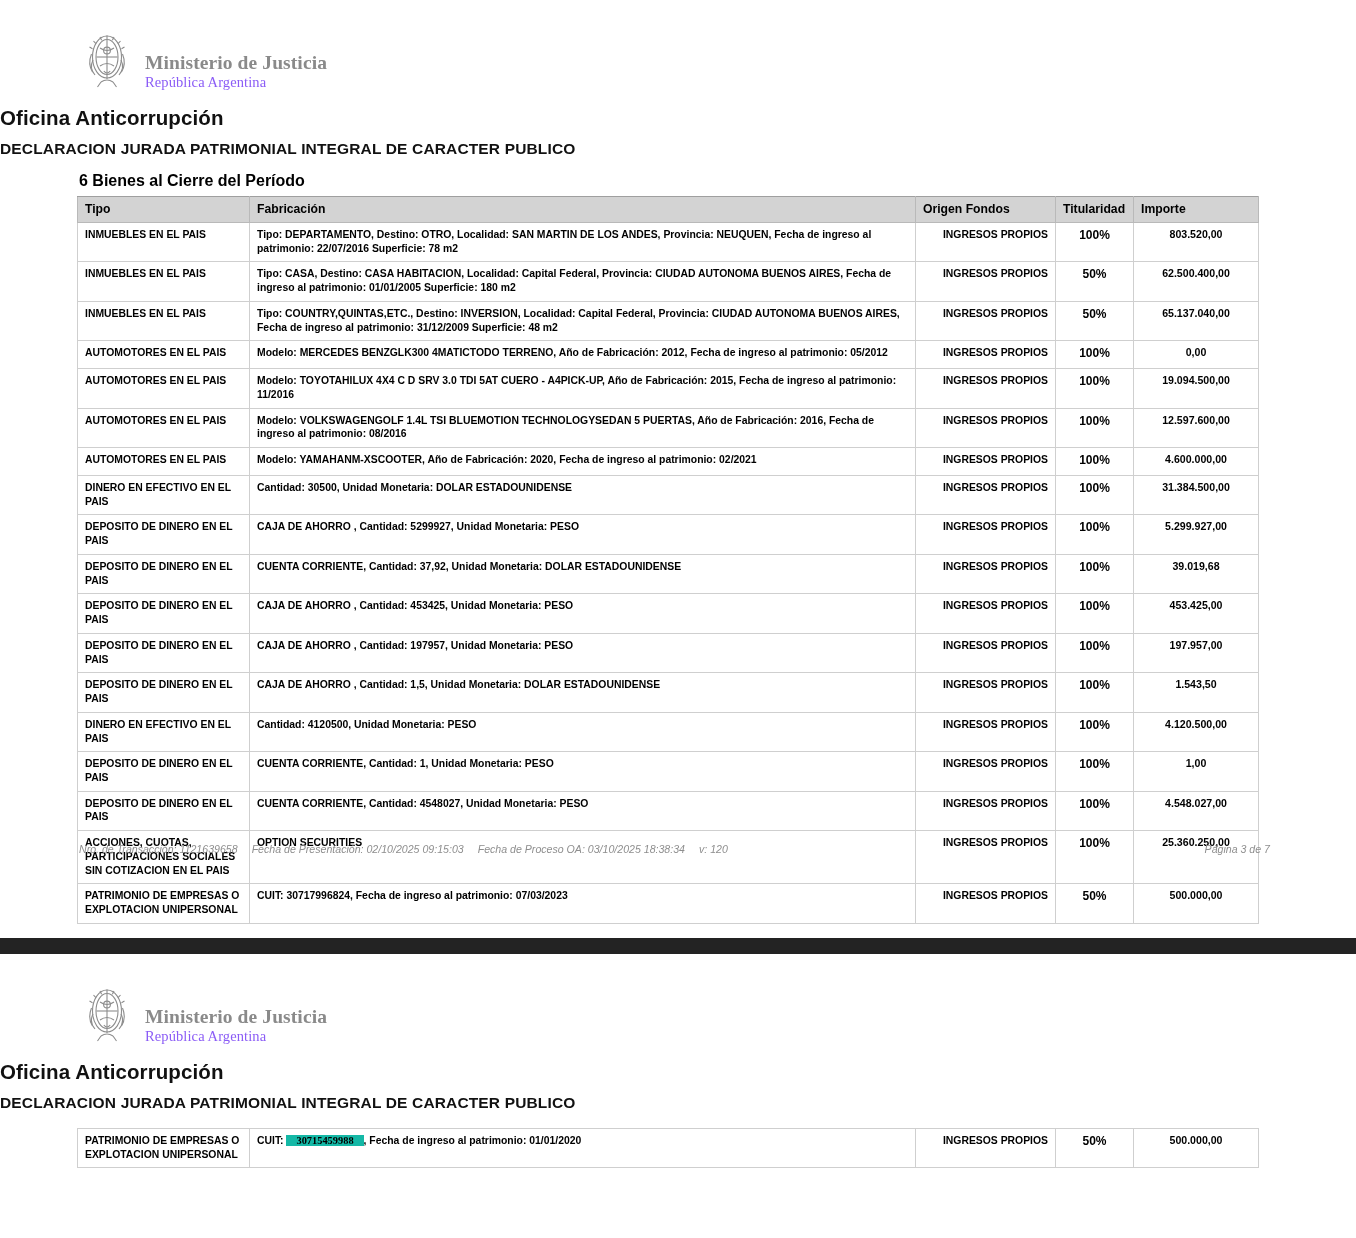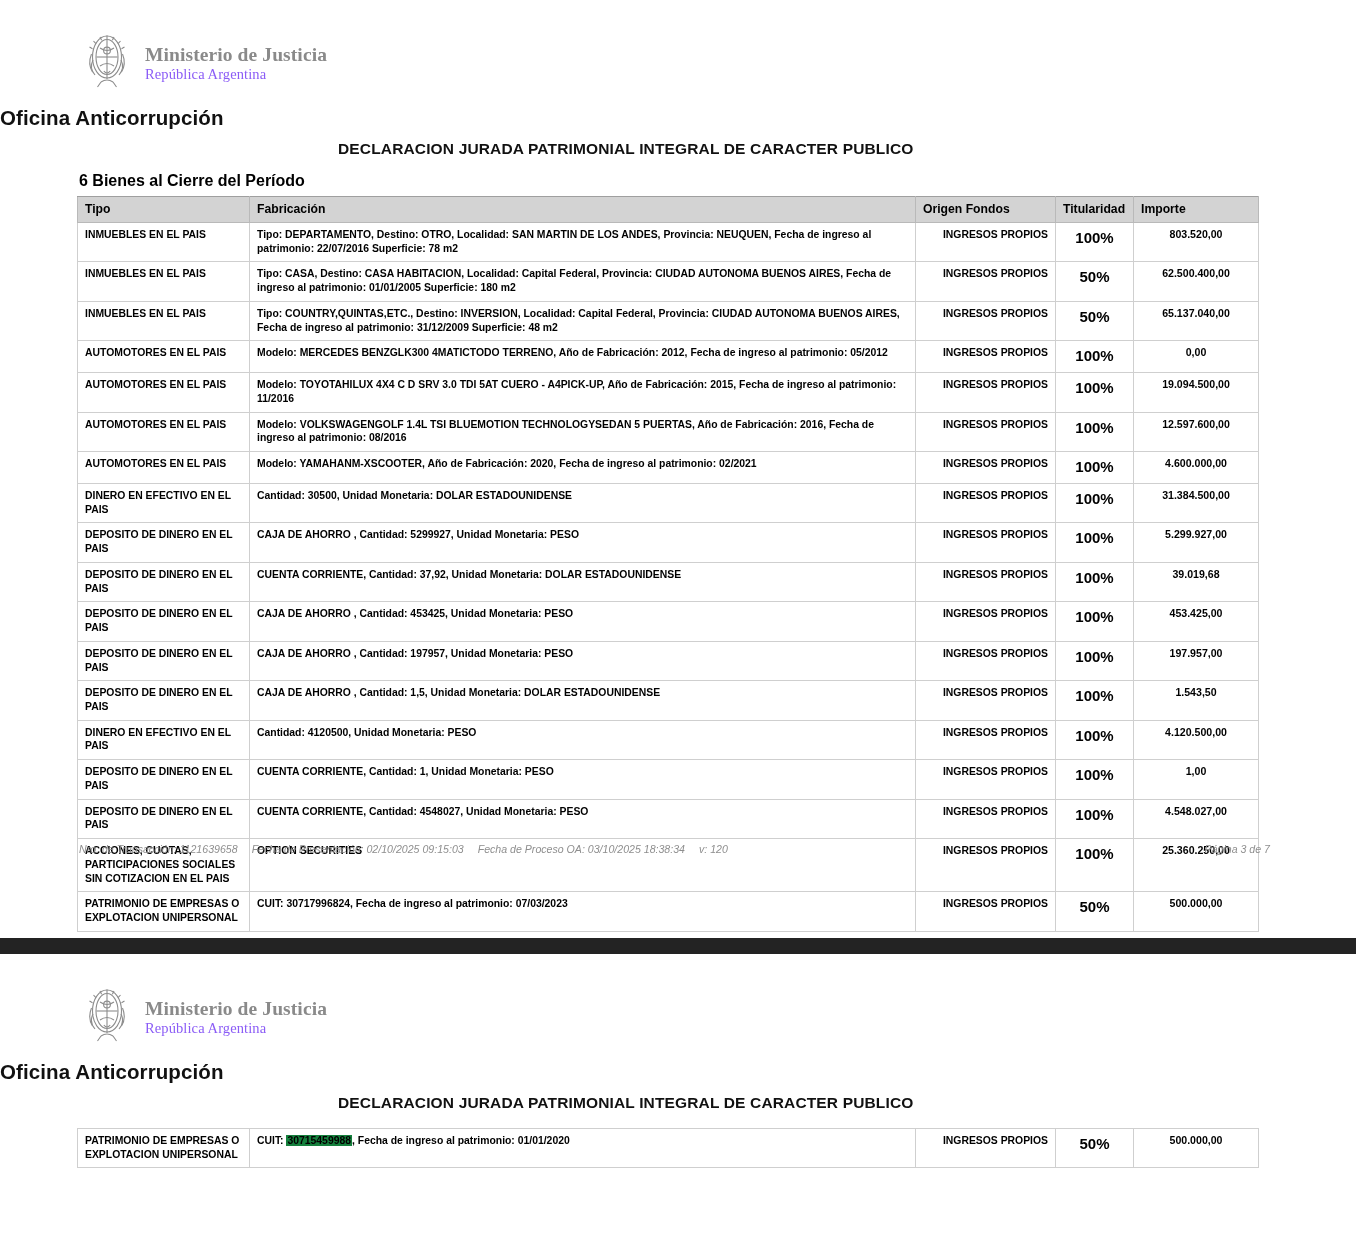--- a/index.html
+++ b/index.html
@@ -26,21 +26,21 @@
     width: 100%;
     height: 16px;
     background: #232323;
   }
 
   
   .letterhead {
     padding-top: 26px;
     padding-left: 79px;
     display: flex;
-    align-items: flex-start;
+    align-items: center;
   }
   .crest {
     width: 56px;
     height: 72px;
     flex: 0 0 56px;
     position: relative;
   }
   .crest svg { display: block; }
   .ministry-block {
     margin-left: 10px;
@@ -62,21 +62,20 @@
   }
   .office-title {
     margin-top: 8px;
     font-size: 20.5px;
     font-weight: bold;
     color: #111;
     letter-spacing: .1px;
   }
   .doc-title {
     margin-top: 10px;
-    padding-left: 338px;
     font-size: 15.5px;
     font-weight: bold;
     color: #111;
     letter-spacing: .15px;
   }
 
   
   .section-label {
     margin-top: 14px;
     padding-left: 79px;
@@ -121,26 +120,27 @@
     border: 1px solid #cfcfcf;
     padding: 5px 7px 6px 7px;
     vertical-align: top;
     font-weight: bold;
     line-height: 1.32;
     color: #000;
   }
   td.t-tipo { font-size: 10.4px; }
   td.t-desc { font-size: 10.4px; }
   td.t-origen { font-size: 10.4px; text-align: right; white-space: nowrap; }
-  td.t-titu { font-size: 15px; text-align: center; }
+  td.t-titu { font-size: 12px; text-align: center; }
   td.t-imp  { font-size: 10.6px; text-align: center; padding-right: 12px; white-space: nowrap; }
 
   .hl {
-    background: #15803d;
-    padding: 0 1px;
+    background: #14b8a6;
+    padding: 0 10px;
+    font-family: Liberation Serif, serif;
   }
 
   
   .footer {
     position: absolute;
     left: 0; right: 0;
     top: 843px;
     padding-left: 79px;
     padding-right: 86px;
     display: flex;

